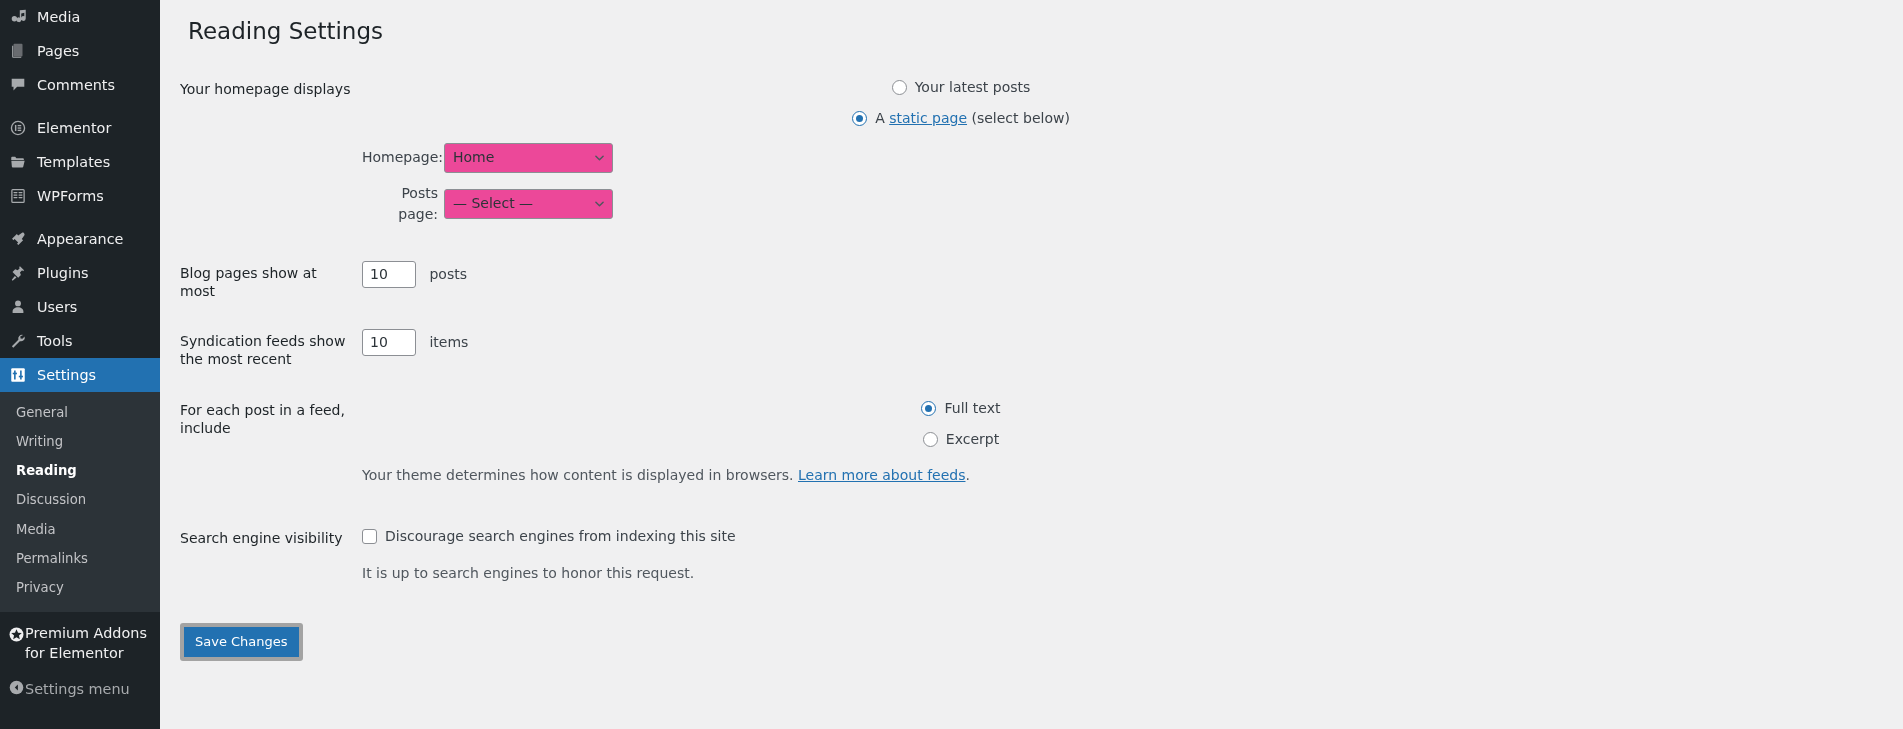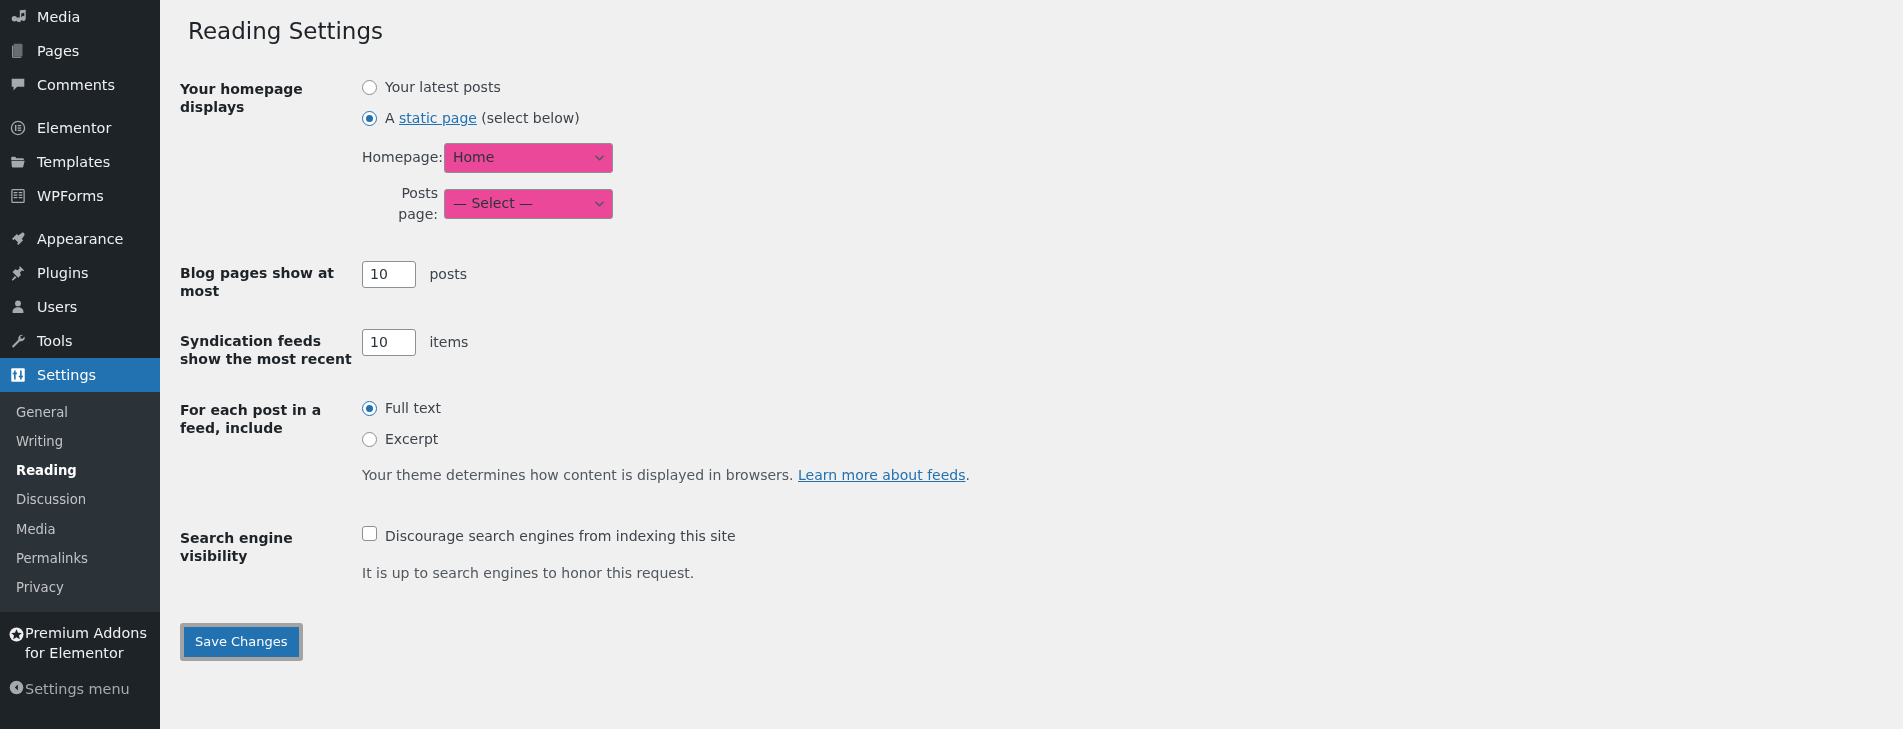--- a/index.html
+++ b/index.html
@@ -102,34 +102,34 @@
     margin: 8px;
     padding: 9px 0 4px 0;
     line-height: 1.3;
   }
   table.form-table { border-collapse: collapse; width: 100%; margin-top: 13px; }
   table.form-table th {
     width: 182px;
     text-align: left;
     vertical-align: top;
     font-size: 14px;
-    font-weight: 700;
+    font-weight: 400;
     color: #1d2327;
     line-height: 1.3;
     padding: 16px 10px 16px 0;
   }
   table.form-table td {
     vertical-align: top;
     padding: 13px 10px 13px 0;
     font-size: 14px;
     line-height: 1.5;
     color: #3c434a;
   }
 
-  .radio-line { display: flex; align-items: center; margin-bottom: 10px; }
+  .radio-line { display: flex; align-items: center; margin-bottom: 10px; justify-content: center; }
   .radio-line:last-child { margin-bottom: 0; }
   .radio {
     width: 15px; height: 15px; flex: 0 0 15px;
     border: 1px solid #8c8f94;
     border-radius: 50%;
     background: #fff;
     margin-right: 8px;
     position: relative;
   }
   .radio.checked { border-color: #2271b1; }
@@ -192,21 +192,21 @@
   }
   .unit-label { font-size: 14px; color: #3c434a; margin-left: 9px; vertical-align: middle; }
 
   .checkbox {
     width: 15px; height: 15px; flex: 0 0 15px;
     border: 1px solid #8c8f94;
     border-radius: 3px;
     background: #fff;
     margin-right: 8px;
   }
-  .check-line { display: flex; align-items: flex-start; }
+  .check-line { display: flex; align-items: center; }
 
   .desc {
     font-size: 14px;
     color: #50575e;
     margin-top: 15px;
     line-height: 1.5;
   }
   .desc-tight { margin-top: 16px; }
 
   .btn-primary {

